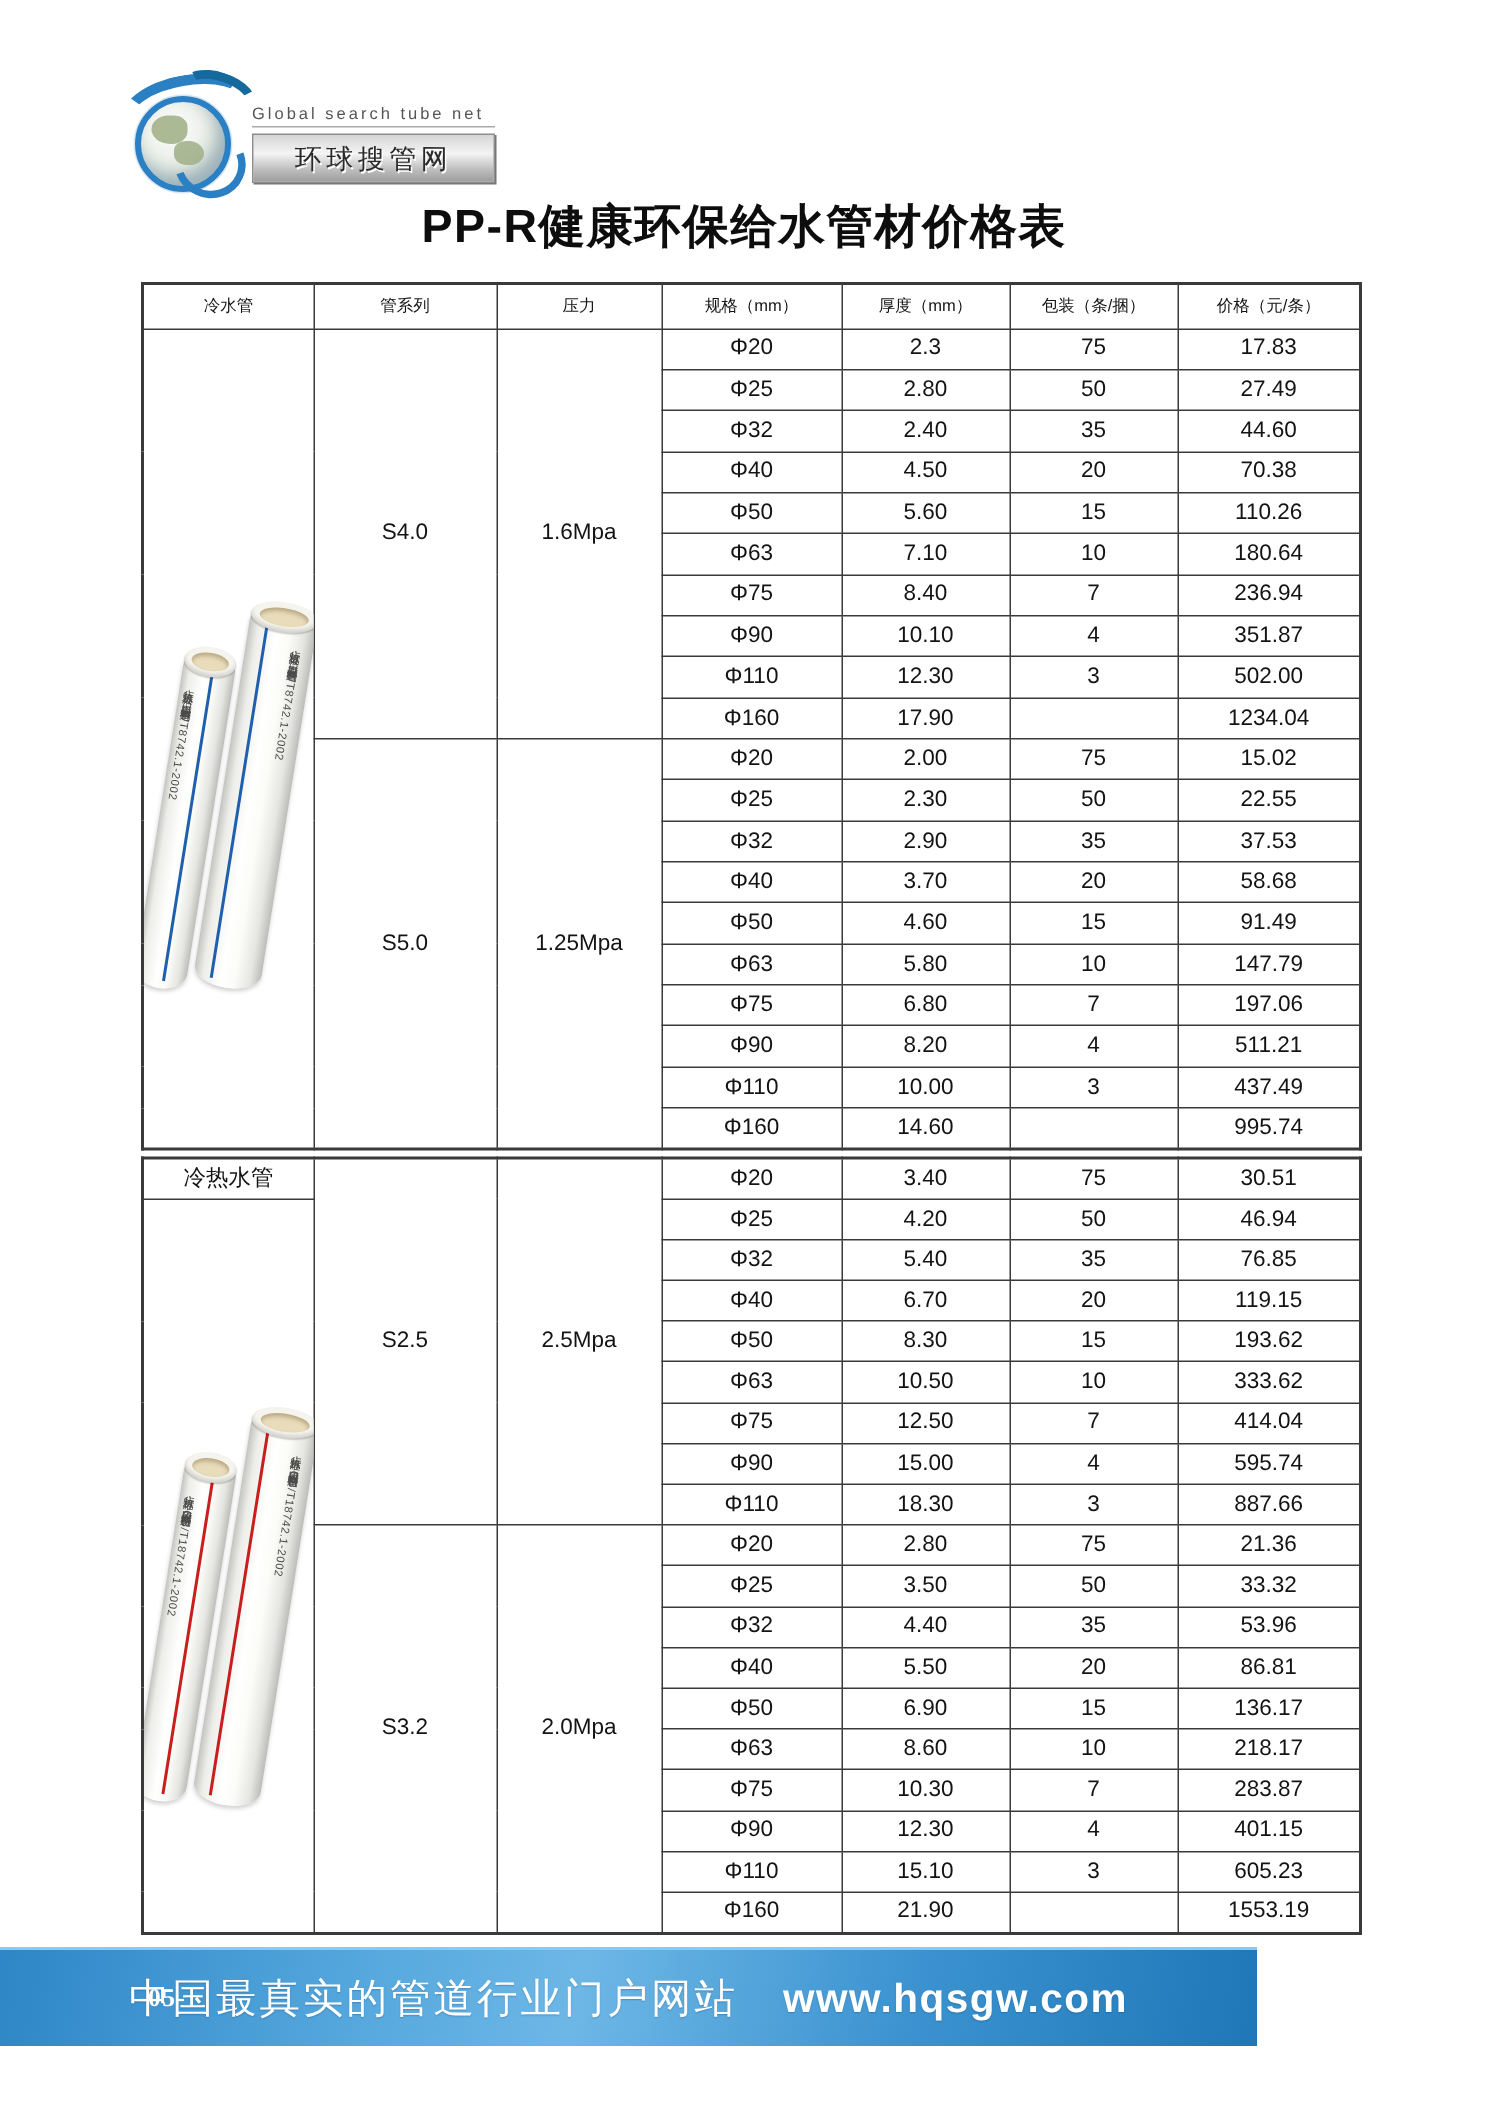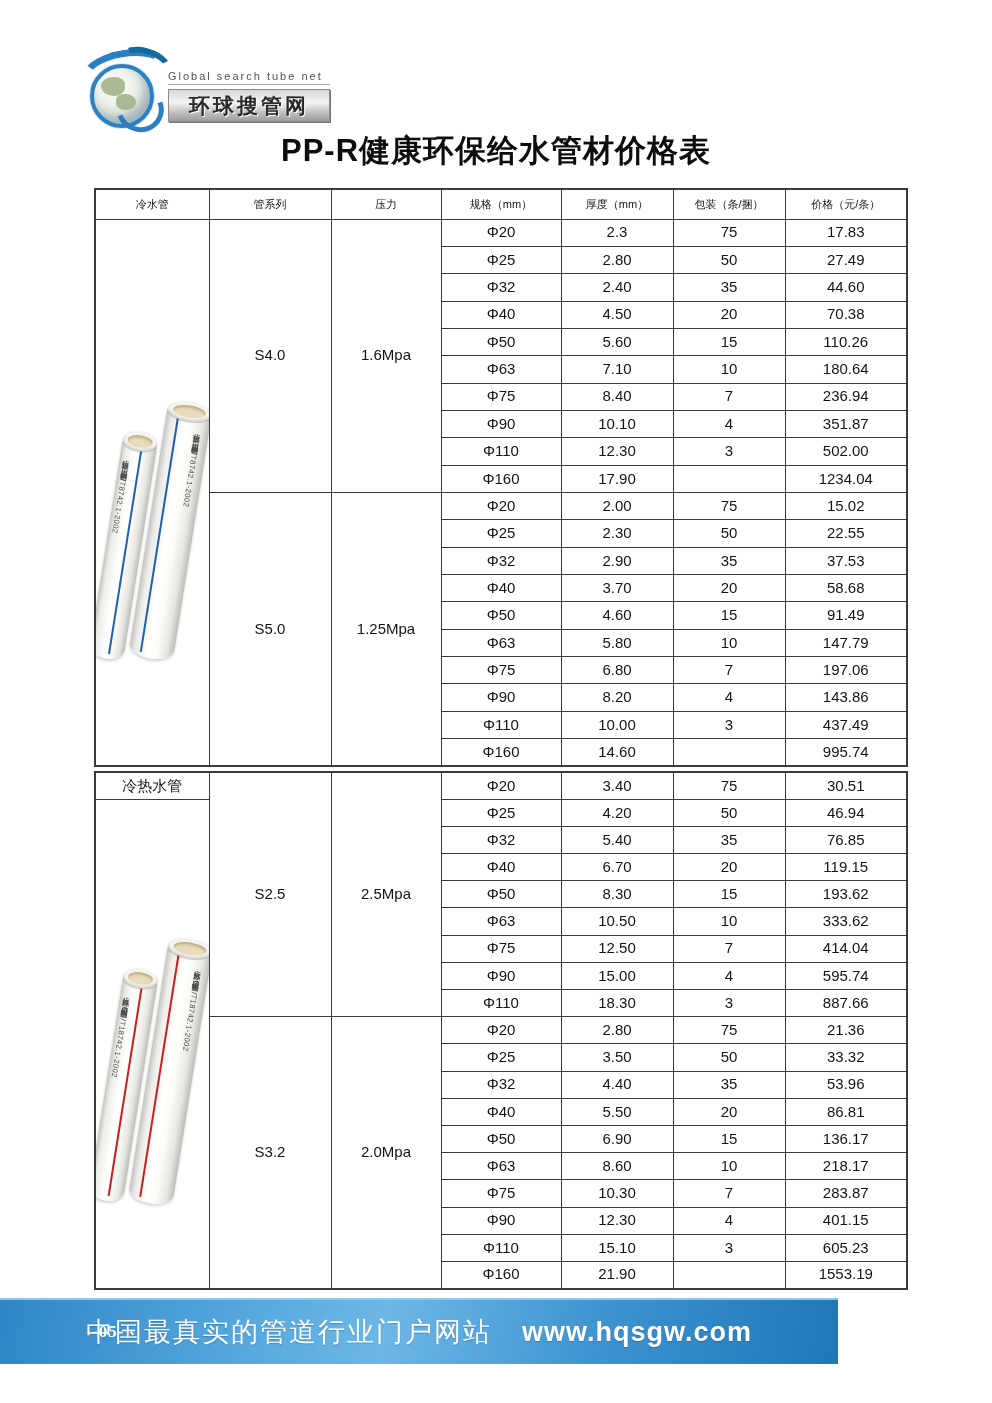--- a/index.html
+++ b/index.html
@@ -29,21 +29,21 @@
   .globe-tail{position:absolute;right:2px;bottom:2px;width:38px;height:36px;border:5px solid #2b7fc3;
     border-left-color:transparent;border-top-color:transparent;border-radius:50%;transform:rotate(25deg);}
   .logo-textblock{margin-left:2px;padding-top:22px;}
   .logo-tagline{font-size:11px;color:#555;letter-spacing:2px;border-bottom:1px solid #aaa;
     padding-bottom:2px;white-space:nowrap;}
   .logo-box{
     margin-top:4px;width:160px;height:31px;
     background:linear-gradient(180deg,#d6d6d6 0%,#f4f4f4 40%,#bdbdbd 75%,#9d9d9d 100%);
     border:1px solid #8d8d8d;box-shadow:1px 1px 0 #777;
     display:flex;align-items:center;justify-content:center;
-    font-size:21px;font-weight:bold;color:#2a2a2a;letter-spacing:3px;
+    font-size:18px;font-weight:normal;color:#2a2a2a;letter-spacing:3px;
     text-shadow:1px 1px 0 #ffffff;
   }
 
   
   .title{position:absolute;left:0;top:130px;width:100%;text-align:center;
     font-size:31px;font-weight:bold;color:#0d0d0d;letter-spacing:1px;}
 
   
   table.price-table{
     position:absolute;left:94px;width:812px;border-collapse:collapse;table-layout:fixed;
@@ -262,21 +262,21 @@
       <tr>
         <td>Φ75</td>
         <td>6.80</td>
         <td>7</td>
         <td>197.06</td>
       </tr>
       <tr>
         <td>Φ90</td>
         <td>8.20</td>
         <td>4</td>
-        <td>143.86</td>
+        <td>511.21</td>
       </tr>
       <tr>
         <td>Φ110</td>
         <td>10.00</td>
         <td>3</td>
         <td>437.49</td>
       </tr>
       <tr>
         <td>Φ160</td>
         <td>14.60</td>

